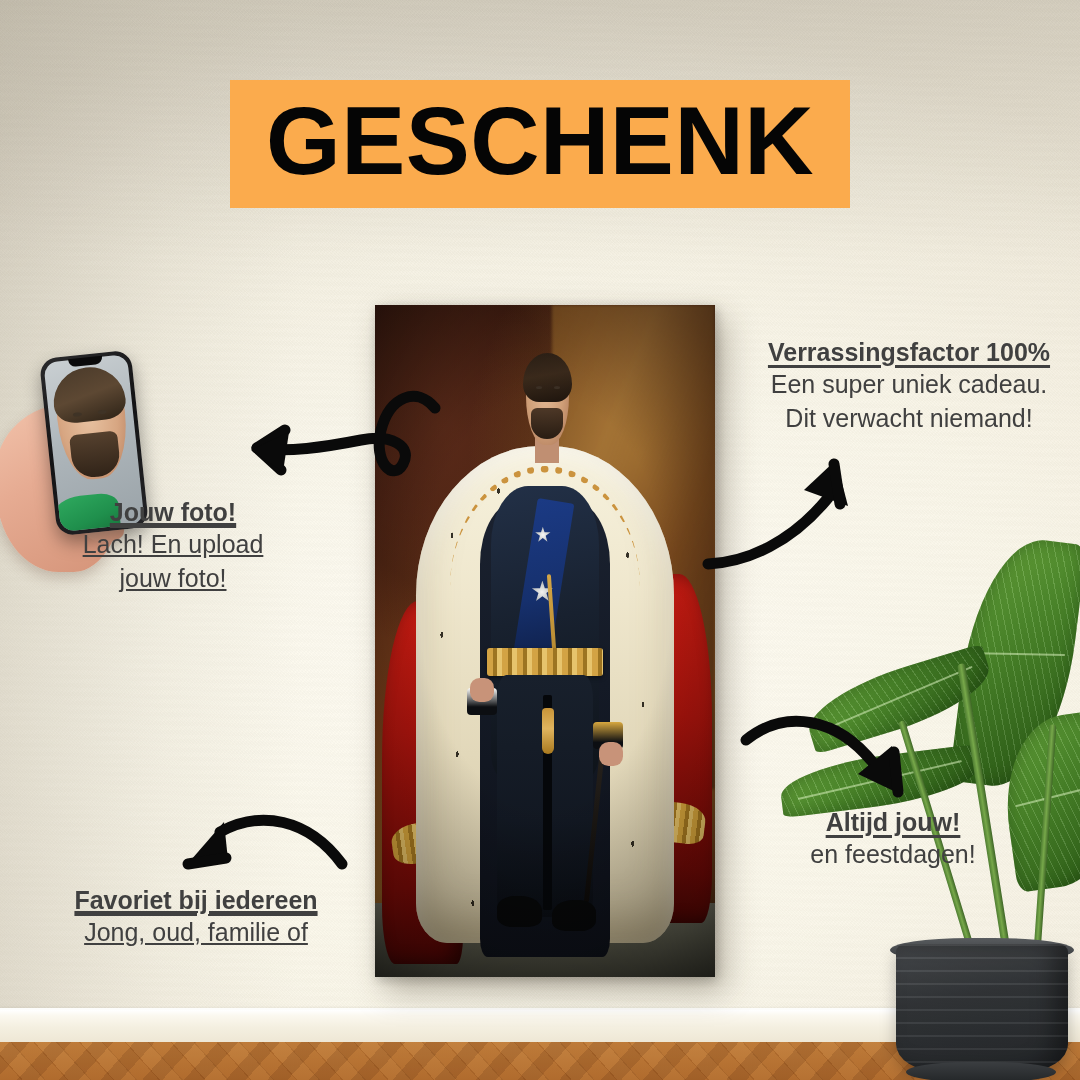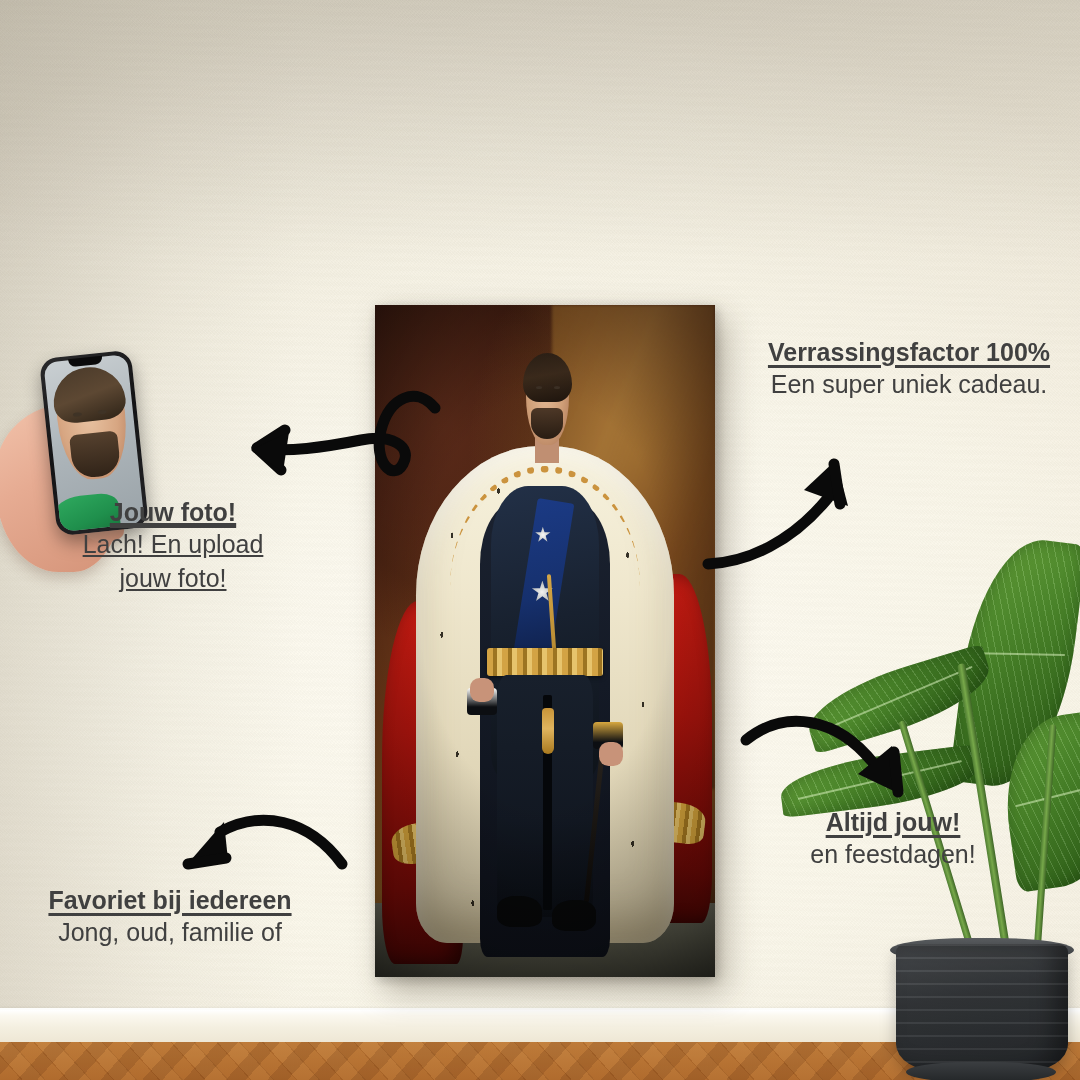--- a/index.html
+++ b/index.html
@@ -326,37 +326,38 @@
   .callout .c-title {
     font-size:25px; font-weight:bold; text-decoration:underline;
     text-underline-offset:4px; text-decoration-thickness:2.5px;
     white-space:nowrap; line-height:1.28;
   }
   .callout .c-line { font-size:25px; line-height:1.34; white-space:nowrap; }
   .ta-center { text-align:center; }
 
   #co-photo  { left:38px;  top:496px; width:270px;text-decoration:underline; }
   #co-surprise { left:744px; top:336px; width:330px; }
-  #co-favorite { left:20px;  top:884px; width:300px; }
+  #co-favorite { left:46px;  top:884px; width:300px;text-decoration:underline; }
   #co-always { left:748px; top:806px; width:290px; }
 </style>
 </head>
 <body>
 
 <div class="scene">
   <div class="wall">
     <div class="wall-texture"></div>
     <div class="wall-shade-left"></div>
     <div class="wall-shade-top"></div>
   </div>
   <div class="baseboard"></div>
   <div class="floor"></div>
 </div>
 
 <div class="headline">
+  <div class="headline-hl">GESCHENK</div>
 </div>
 
 <div class="canvas-art">
   <div class="art-bg"></div>
   <div class="art-drape"></div>
   <div class="art-floorplane"></div>
 
   <div class="robe-red-l"></div>
   <div class="robe-red-r"></div>
   <div class="robe-gold-l"></div>
@@ -463,20 +464,21 @@
 
 <div class="callout ta-center" id="co-photo">
   <div class="c-title">Jouw foto!</div>
   <div class="c-line">Lach! En upload</div>
   <div class="c-line">jouw foto!</div>
 </div>
 
 <div class="callout ta-center" id="co-surprise">
   <div class="c-title">Verrassingsfactor 100%</div>
   <div class="c-line">Een super uniek cadeau.</div>
+  <div class="c-line">Dit verwacht niemand!</div>
 </div>
 
 <div class="callout ta-center" id="co-favorite">
   <div class="c-title">Favoriet bij iedereen</div>
   <div class="c-line">Jong, oud, familie of</div>
 </div>
 
 <div class="callout ta-center" id="co-always">
   <div class="c-title">Altijd jouw!</div>
   <div class="c-line">en feestdagen!</div>

